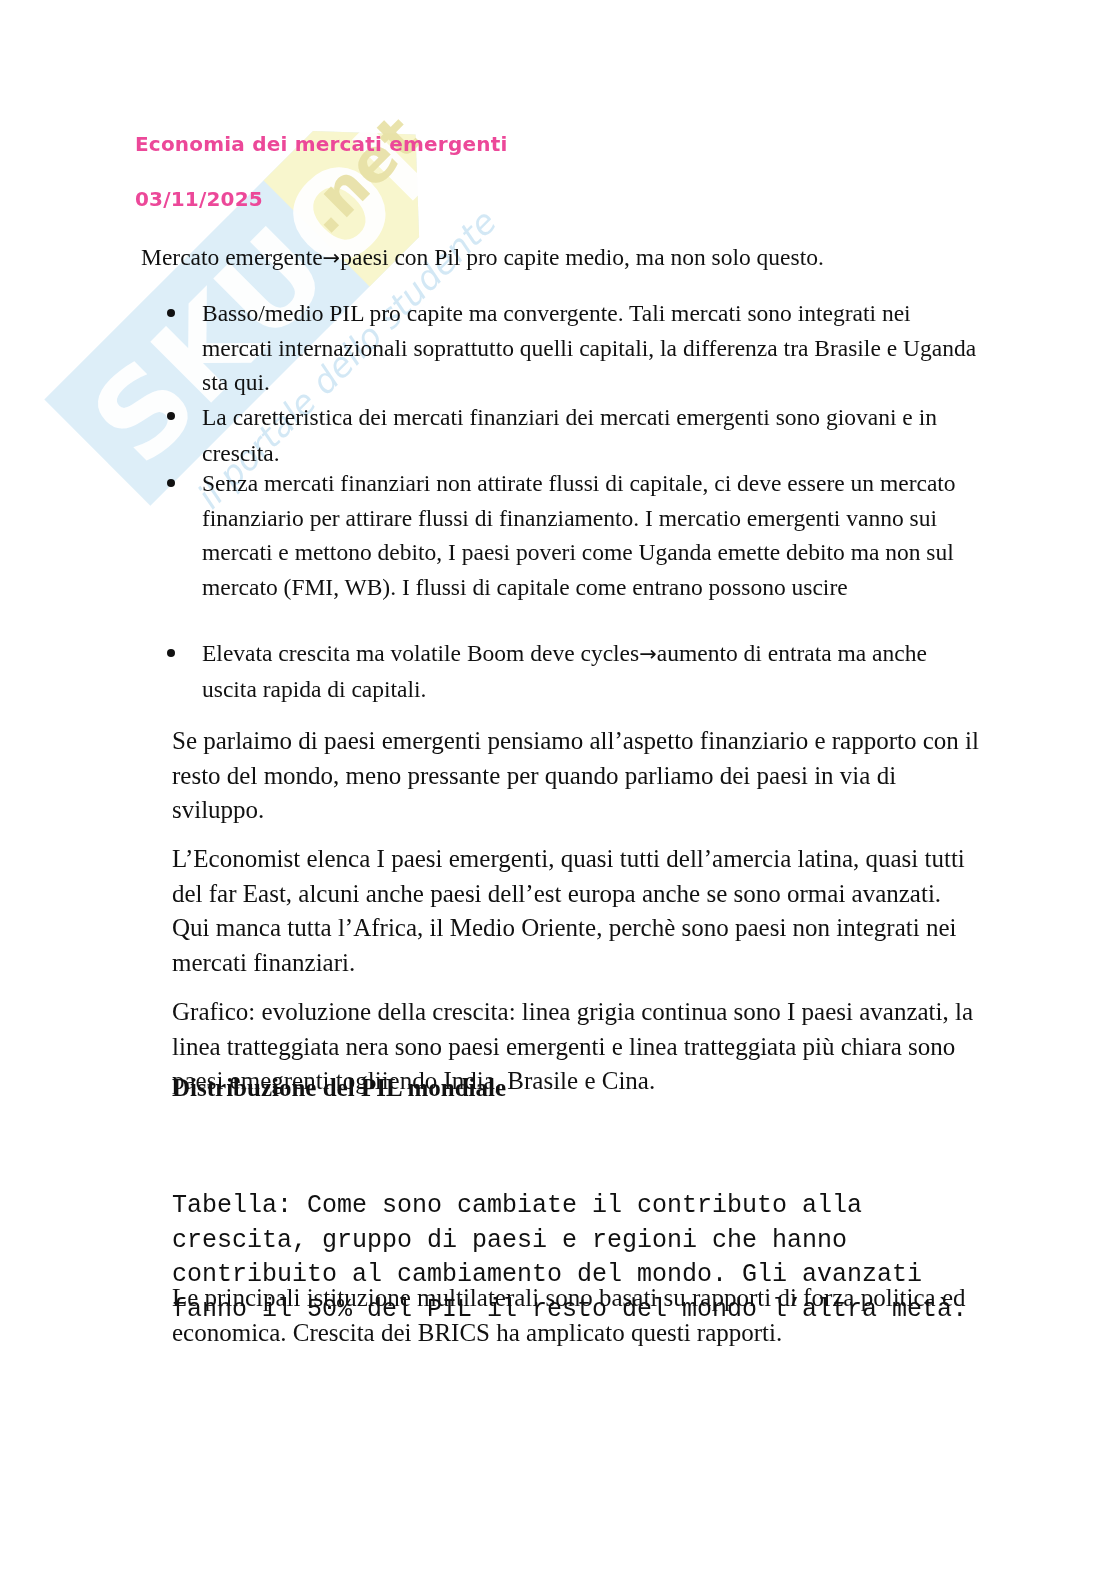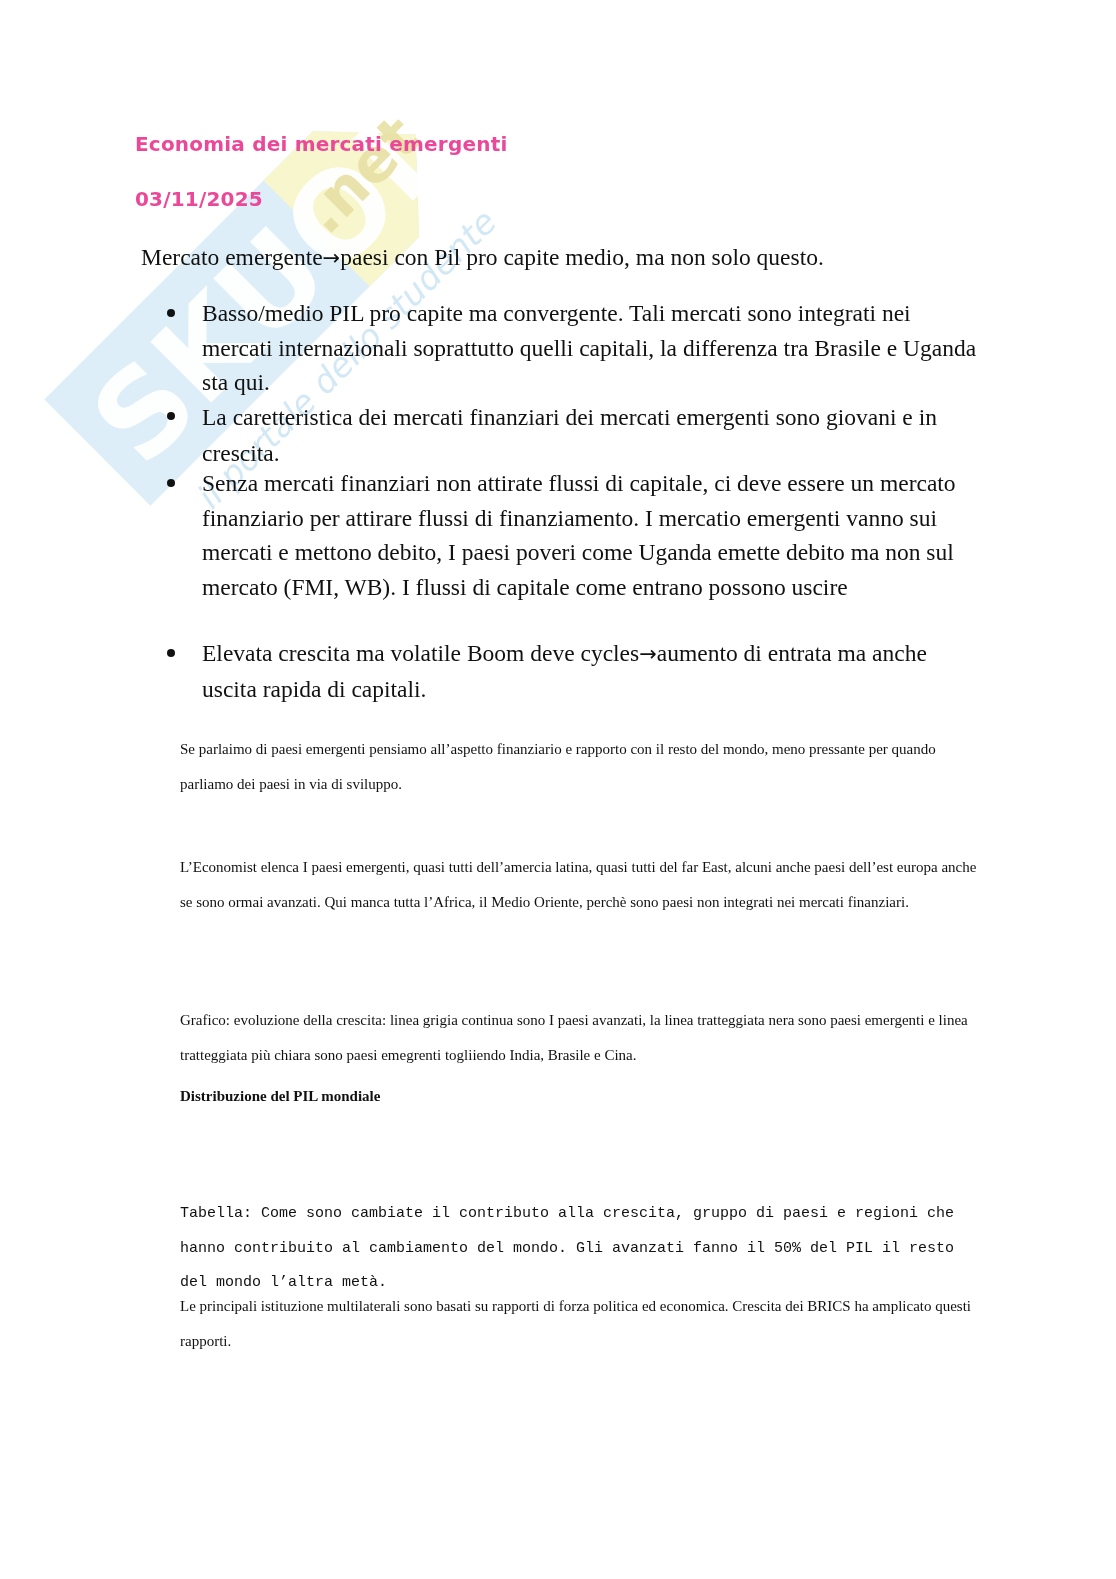--- a/index.html
+++ b/index.html
@@ -76,23 +76,23 @@
       background: #111;
     }
     ul.bullets li.b1 { height: 103px; }
     ul.bullets li.b2 { height: 67px; }
     ul.bullets li.b3 { height: 170px; }
     ul.bullets li.b2 .txt { line-height: 36px; }
     .para {
       position: absolute;
       left: 168px;
       width: 810px;
-      font-size: 15px;
+      font-size: 25px;
       line-height: 34.5px;
-      margin: 12px;
+      margin: 4px;
     }
     .p1 { top: 720px; }
     .p2 { top: 838px; }
     .p3 { top: 991px; }
     .h2 { top: 1067px; font-weight: bold; }
     .p4 { top: 1185px; font-family: Liberation Mono, monospace; }
     .p5 { top: 1277px; }
   </style>
 </head>
 <body>

